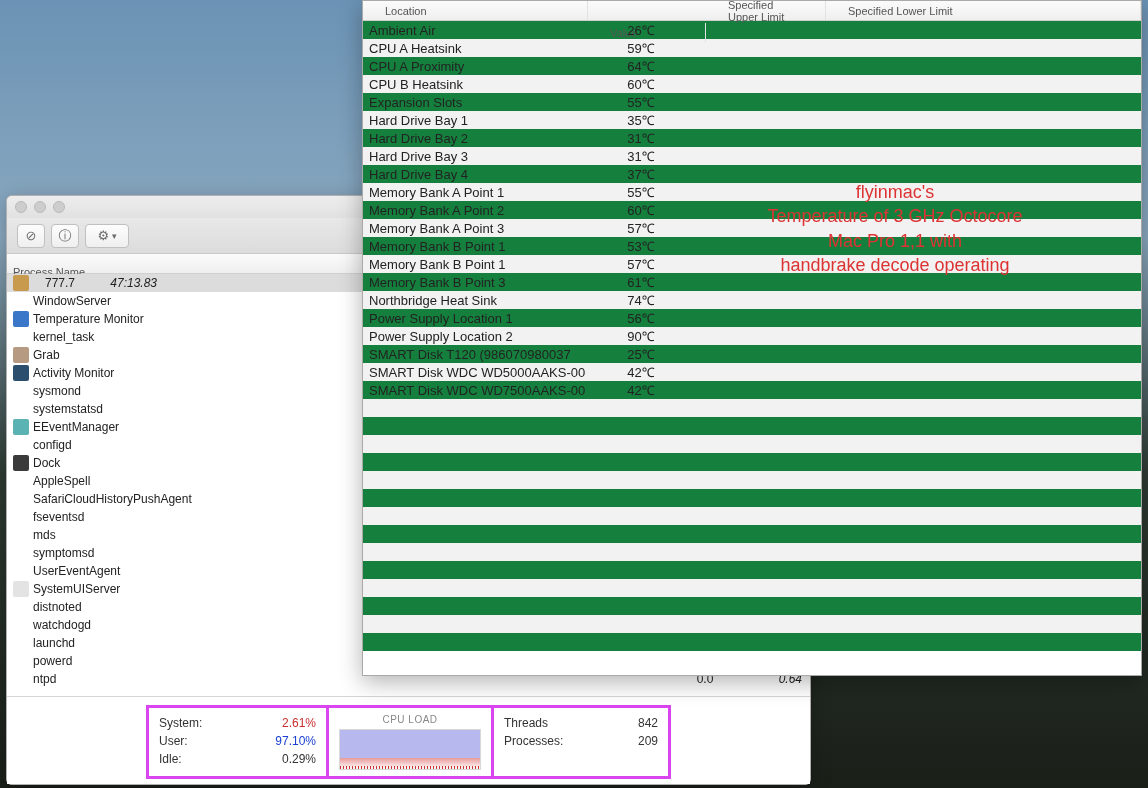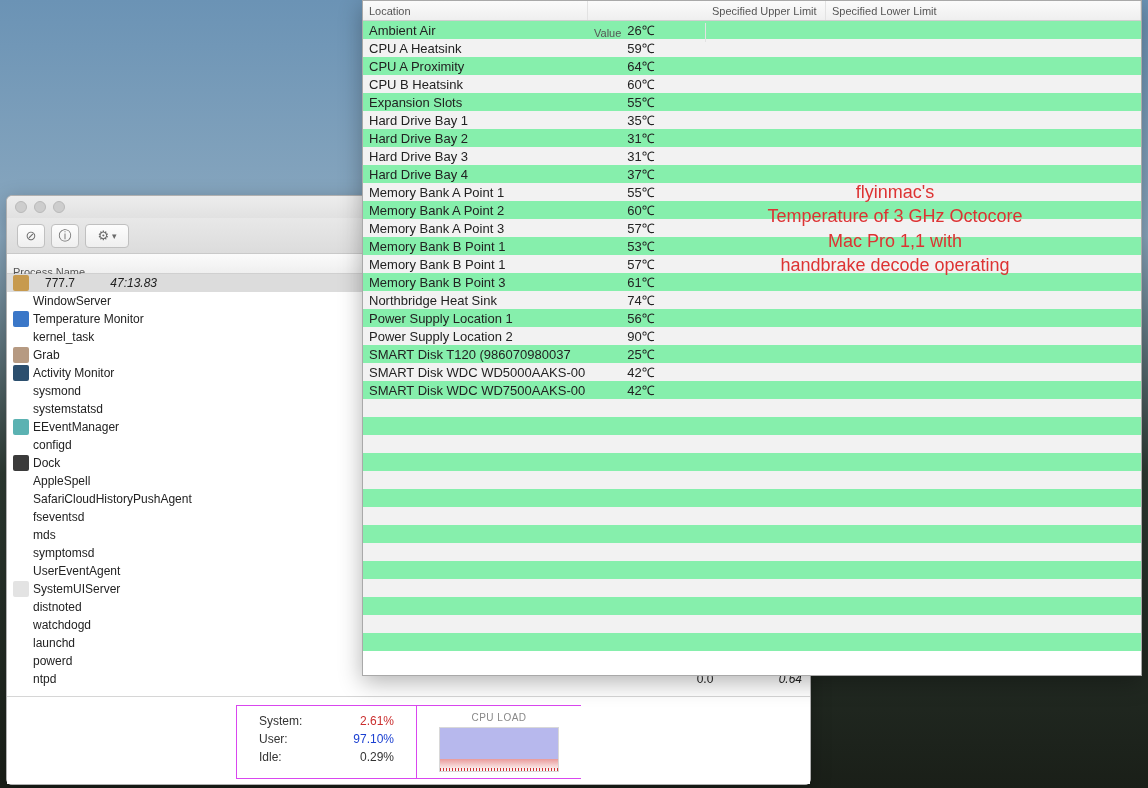--- a/index.html
+++ b/index.html
@@ -71,22 +71,22 @@
     .am-row.sel { background: #dcdcdc; }
     .am-icon { width: 16px; height: 16px; margin: 0 4px 0 6px; border-radius: 2px; flex-shrink: 0; }
     .am-name { flex: 1; white-space: nowrap; overflow: hidden; }
     .am-cpu { width: 62px; text-align: center; padding-right: 8px; }
     .am-time { width: 70px; text-align: right; padding-right: 8px; font-style: italic; }
     #am-footer {
       height: 88px; background: #fff; border-top: 1px solid #d6d6d6;
       display: flex; padding: 8px 0; justify-content: center; gap: 0;
     }
     .footer-box {
-      border: 1px solid #d946ef; height: 74px;
-      font-size: 12px; color: #333; padding: 6px 22px;
+      border: 3px solid #d946ef; height: 74px;
+      font-size: 12px; color: #333; padding: 6px 10px;
     }
     #fb1 { width: 180px; border-right: none; }
     #fb2 { width: 165px; border-right: none; display:flex; flex-direction:column; }
     #fb3 { width: 180px; }
     .fb-row { display: flex; justify-content: space-between; line-height: 18px; white-space: nowrap; }
     .red { color: #ca2e2e; }
     .blue { color: #1a3fd1; }
     #cpu-load-title { font-size: 10px; color: #888; text-align:center; letter-spacing: 0.5px; }
     #cpu-graph {
       flex:1; margin-top: 4px;
@@ -106,26 +106,26 @@
       background: #fff;
       border: 1px solid #a9a9a9;
       box-shadow: 0 6px 22px rgba(0,0,0,0.3);
     }
     #tm-headers {
       height: 20px; display: flex; align-items: center;
       font-size: 11px; color: #555;
       background: linear-gradient(#fbfbfb,#efefef);
       border-bottom: 1px solid #d0d0d0;
     }
-    #tm-headers > div { padding: 0 6px; border-right: 1px solid #e2e2e2; height:100%; display:flex; align-items:center;}
+    #tm-headers > div { padding: 0 22px; border-right: 1px solid #e2e2e2; height:100%; display:flex; align-items:center;}
     .th-loc { width: 225px; }
     .th-val { width: 118px; margin-top: 44px; }
     .th-up  { width: 120px; }
     .th-lo  { flex: 1; }
-    #tm-rows { background: #86efac; }
+    #tm-rows { background: #15803d; }
     .tm-row { display: flex; height: 18px; align-items: center; font-size: 13px; color: #222; }
     .tm-row:nth-child(even) { background: #f2f2f2; }
     .tm-loc { width: 225px; padding-left: 6px; white-space: nowrap; overflow: hidden; }
     .tm-val { width: 118px; text-align: center; padding-right: 12px; }
     #annotation {
       position: absolute; left: 735px; top: 180px;
       width: 320px; color: #d33; font-size: 18px;
       text-align: center; line-height: 1.35;
     }
   </style>
@@ -313,20 +313,30 @@
         </div>
       <div class="fb-row">
           <span>Idle:</span>
           <span>0.29%</span>
         </div>
     </div>
     <div class="footer-box" id="fb2">
       <div id="cpu-load-title">CPU LOAD</div>
       <div id="cpu-graph"></div>
     </div>
+    <div class="footer-box" id="fb3">
+      <div class="fb-row">
+          <span>Threads</span>
+          <span>842</span>
+        </div>
+      <div class="fb-row">
+          <span>Processes:</span>
+          <span>209</span>
+        </div>
+    </div>
   </div>
 </div>
 
 <div id="tm">
   <div id="tm-headers">
     <div class="th-loc">Location</div>
     <div class="th-val">Value</div>
     <div class="th-up">Specified Upper Limit</div>
     <div class="th-lo">Specified Lower Limit</div>
   </div>

